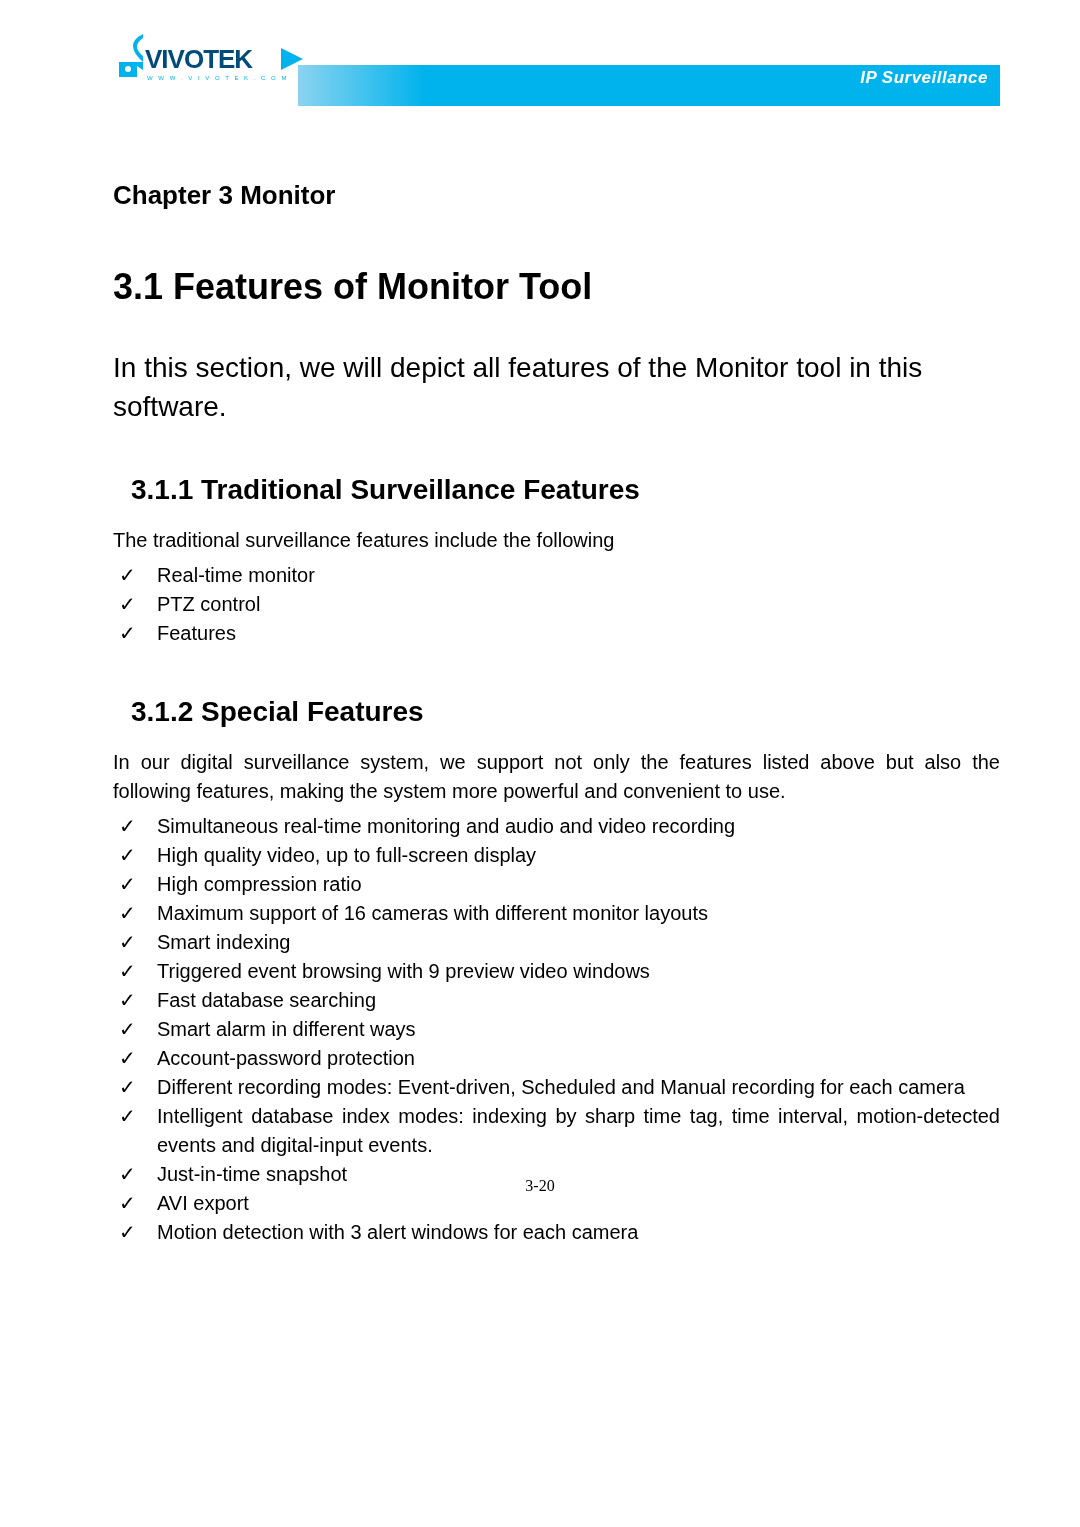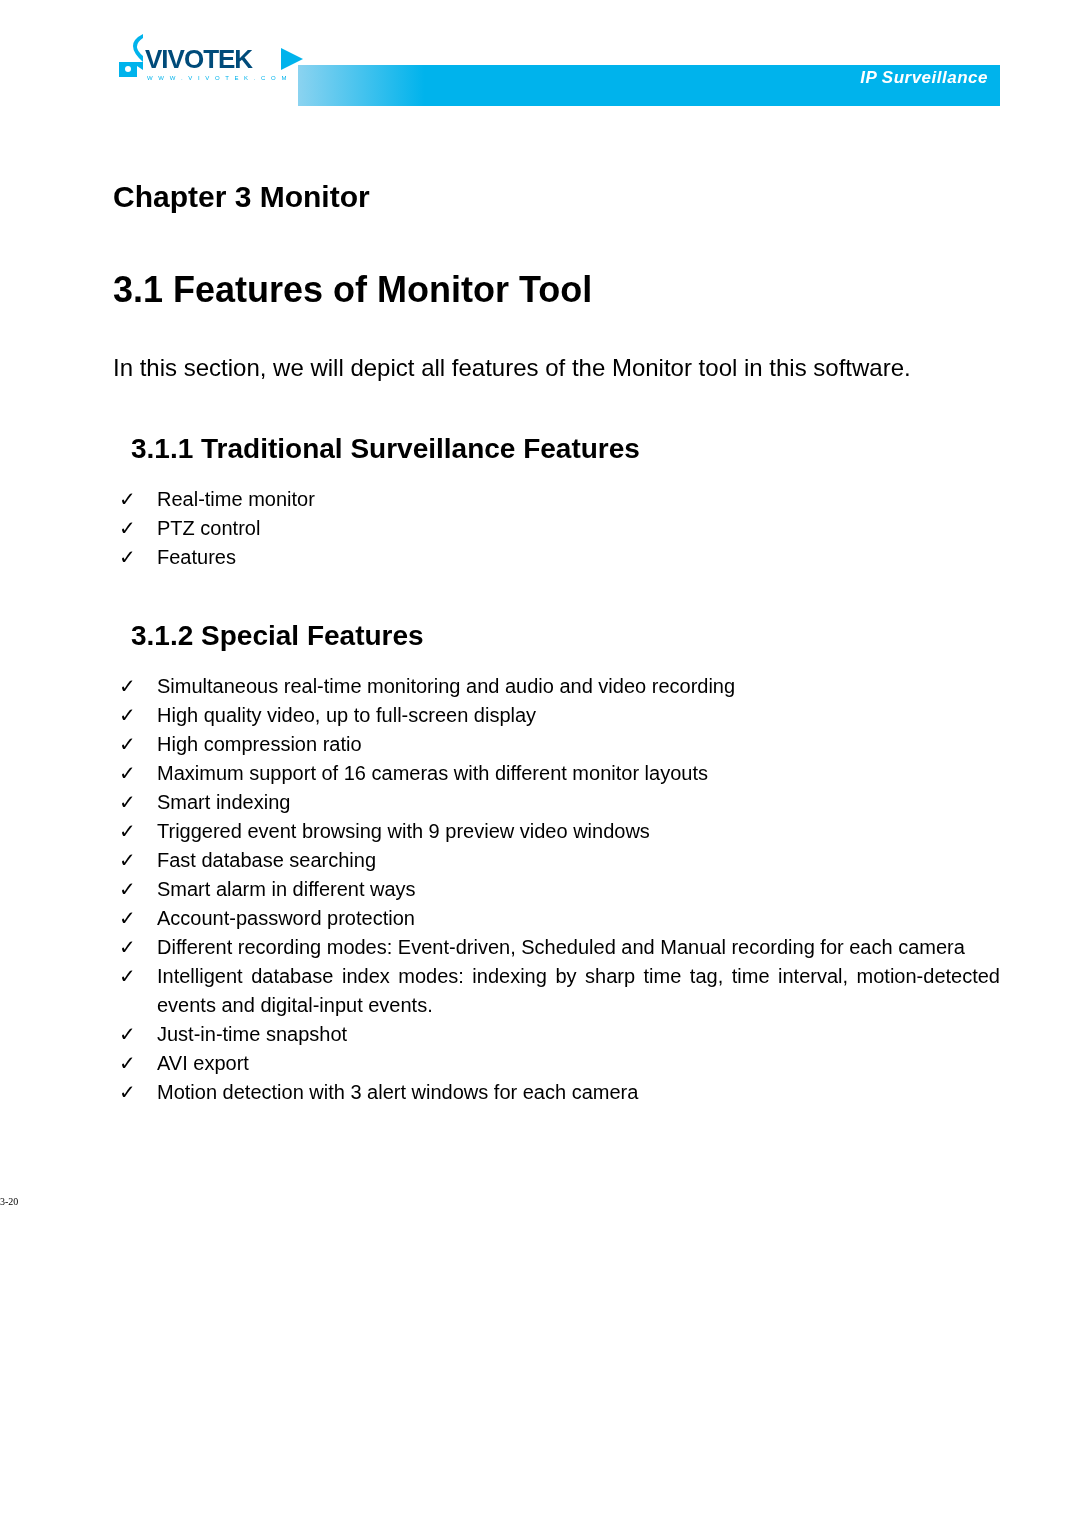--- a/index.html
+++ b/index.html
@@ -38,33 +38,33 @@
     position: absolute;
     right: 12px;
     top: 3px;
     font-style: italic;
     font-weight: bold;
     color: #fff;
     font-size: 17px;
     letter-spacing: 0.5px;
   }
   h1.chapter {
-    font-size: 30px;
+    font-size: 26px;
     font-weight: bold;
     margin-top: 20px;
     margin-bottom: 55px;
   }
   h1.section {
     font-size: 36px;
     font-weight: bold;
     margin-bottom: 40px;
     padding-left: 0;
   }
   .intro {
-    font-size: 24px;
+    font-size: 28px;
     margin-bottom: 40px;
     line-height: 1.4;
   }
   h2.subsection {
     font-size: 28px;
     font-weight: bold;
     margin-bottom: 20px;
     padding-left: 18px;
     margin-top: 48px;
   }
@@ -91,25 +91,25 @@
     flex: 0 0 40px;
     font-size: 20px;
     padding-left: 2px;
   }
   ul.checklist li .item-text {
     flex: 1;
     text-align: justify;
   }
   .page-number {
     position: absolute;
-    bottom: 320px;
+    bottom: 332px;
     left: 0;
     right: 0;
-    text-align: left;
-    font-size: 10px;
+    text-align: center;
+    font-size: 16px;
     font-family: "Times New Roman", Times, serif;
   }
 </style>
 </head>
 <body>
 
 <div class="page">
   <div class="header-bar">
     <div class="logo">
       <svg width="195" height="58" viewBox="0 0 195 58">
@@ -135,36 +135,38 @@
     </div>
   </div>
 
   <h1 class="chapter">Chapter 3 Monitor</h1>
 
   <h1 class="section">3.1  Features of Monitor Tool</h1>
 
   <p class="intro">In this section, we will depict all features of the Monitor tool in this software.</p>
 
   <h2 class="subsection">3.1.1 Traditional Surveillance Features</h2>
+  <p class="body-text">The traditional surveillance features include the following</p>
   <ul class="checklist">
     <li>
         <span class="check">✓</span>
         <span class="item-text">Real-time monitor</span>
       </li>
     <li>
         <span class="check">✓</span>
         <span class="item-text">PTZ control</span>
       </li>
     <li>
         <span class="check">✓</span>
         <span class="item-text">Features</span>
       </li>
   </ul>
 
   <h2 class="subsection">3.1.2  Special Features</h2>
+  <p class="body-text">In our digital surveillance system, we support not only the features listed above but also the following features, making the system more powerful and convenient to use.</p>
   <ul class="checklist">
     <li>
         <span class="check">✓</span>
         <span class="item-text">Simultaneous real-time monitoring and audio and video recording</span>
       </li>
     <li>
         <span class="check">✓</span>
         <span class="item-text">High quality video, up to full-screen display</span>
       </li>
     <li>

